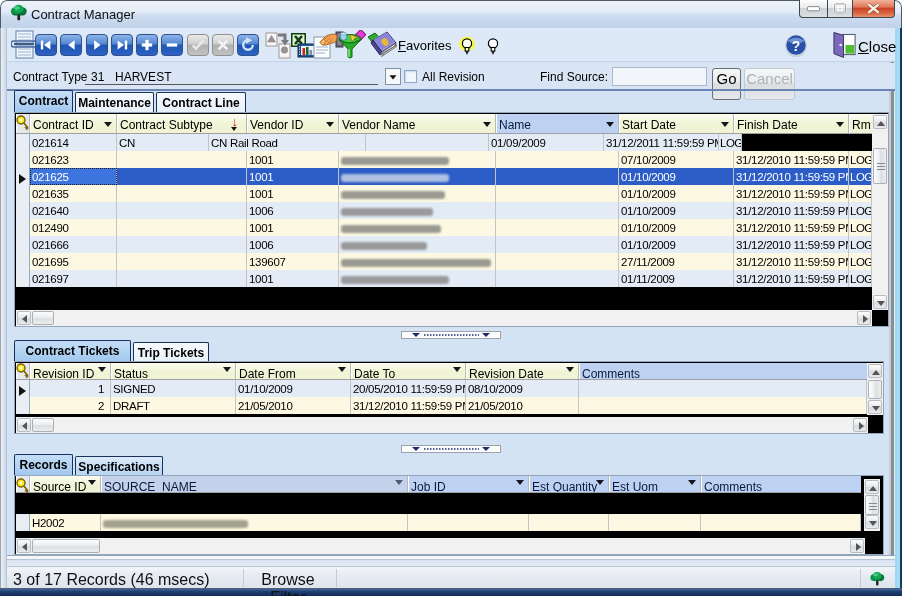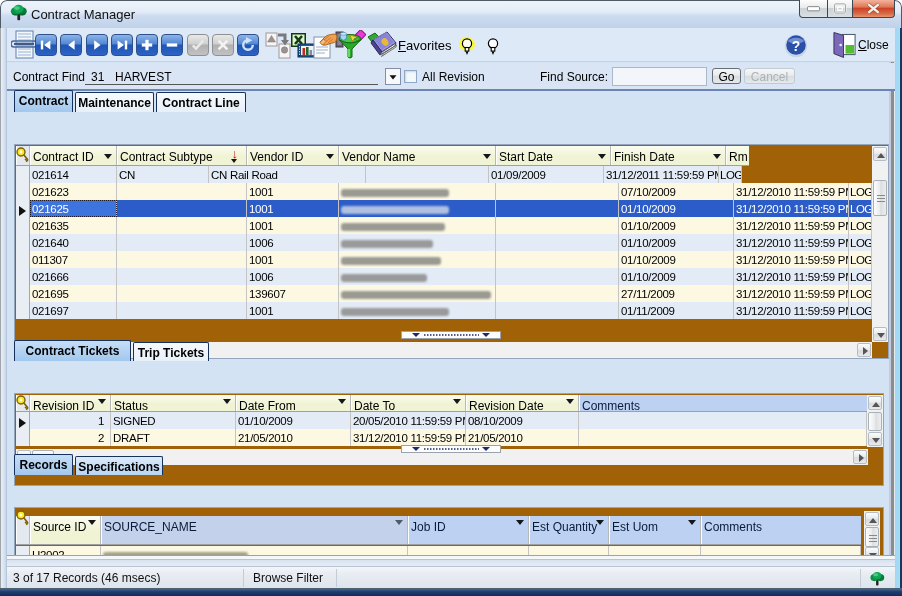--- a/index.html
+++ b/index.html
@@ -30,43 +30,43 @@
      background:linear-gradient(#f3b29c,#e07a58 40%,#ce4327 50%,#d86a45 80%,#e8936d); }
   
   #toolbar { left:7px; top:28px; width:888px; height:34px; background:#dde9f7; border-bottom:1px solid #c3d3e8;}
   .tbtn { position:absolute; top:6px; width:22px; height:22px; border-radius:4px;
      border:1px solid #30508c; color:#fff;
      background:linear-gradient(#8cb4e8 0%,#5287d2 45%,#1f55b4 50%,#2c63c4 100%); }
   .tbtn.gray { border-color:#909090;
      background:linear-gradient(#e9e9e9 0%,#cfcfcf 45%,#b0b0b0 50%,#c2c2c2 100%); }
   .glyph { position:absolute; left:0; top:0; width:100%; height:100%; }
   #lbl-fav { position:absolute; left:391px; top:10px; font-size:13px; }
-  #lbl-close { position:absolute; left:851px; top:10px; font-size:12px; }
+  #lbl-close { position:absolute; left:851px; top:10px; font-size:15px; }
   .u { text-decoration:underline; }
   
   #typebar { left:7px; top:63px; width:888px; height:26px; background:#d9e5f4; }
   #navline { left:7px; top:89px; width:888px; height:2px; background:#6a84b4; }
   #typebar .lbl { position:absolute; top:7px; font-size:12px; white-space:nowrap; }
   #combo-line { position:absolute; left:78px; top:21px; width:293px; height:1px; background:#555; }
   #combo-btn { position:absolute; left:378px; top:5px; width:16px; height:17px; background:#f6f8fa;
      border:1px solid #8090a8; }
   #chk { position:absolute; left:397px; top:7px; width:13px; height:13px; background:#f4f8fb;
      border:1px solid #8fa8c8; box-shadow:inset 1px 1px 2px #c6d4e4; }
   #fs-input { position:absolute; left:605px; top:4px; width:95px; height:19px; background:#f2f5f9;
      border:1px solid #aab8c8; }
-  .pbtn { position:absolute; top:5px; height:16px; border:1px solid #666e76; border-radius:3px;
-     background:linear-gradient(#f6f7f8,#e9ebed 45%,#dadde0 50%,#e6e9eb); text-align:center; font-size:12px; padding-top:1px;}
+  .pbtn { position:absolute; top:5px; height:32px; border:1px solid #666e76; border-radius:3px;
+     background:linear-gradient(#f6f7f8,#e9ebed 45%,#dadde0 50%,#e6e9eb); text-align:center; font-size:15px; padding-top:1px;}
   
   .tabstrip { position:absolute; }
   .tab { position:absolute; bottom:0; border:1px solid #16325c; border-bottom:none;
      border-radius:2px 2px 0 0; font-weight:bold; font-size:12px; text-align:center;
      background:linear-gradient(#f6fafd,#e7f0f9); padding-top:3px; }
   .tab.active { background:linear-gradient(#c6def7,#a2c8ee); }
   
-  .gridpanel { position:absolute; background:#a16207; border:1px solid #94a6bc;margin-top:32px; }
+  .gridpanel { position:absolute; background:#000000; border:1px solid #94a6bc; }
   .ghead { position:absolute; display:flex; background:linear-gradient(#fbfcf0,#f0f4d4 55%); border-bottom:1px solid #a0a0a0; }
   .gh { position:relative; border-right:1px solid #b8b8b8; border-left:1px solid #ffffff;
         padding:4px 2px 0 2px; white-space:nowrap; overflow:hidden; color:#000; font-size:12px; }
   .gh.blue { background:#bdd2f2; color:#0a1a3a; }
   .grow { position:absolute; display:flex; }
   .gc { font-size:11.5px; letter-spacing:-0.3px; border-right:1px solid #c4c4c4; padding:3px 2px 0 2px; white-space:nowrap; overflow:hidden; }
   .gutter { background:#e9eef4; border-right:1px solid #98a8bc; }
   .sortarr { position:absolute; right:4px; top:8px; width:0; height:0;
      border-left:4px solid transparent; border-right:4px solid transparent; border-top:5px solid #15151a; }
   .g2 .sortarr, .g3 .sortarr { top:6px; }
@@ -90,21 +90,21 @@
   .g3 .c4{width:80px} .g3 .c5{width:92px} .g3 .c6{width:160px}
   .ra{background:#e2ebf6} .rb{background:#fcf8e1}
   .sel{background:#2b5cc7;color:#fff}
   .selcell{background:#3e74de !important; outline:1px dotted #1a1a2a; outline-offset:-1px;}
   .rowind { position:absolute; left:3px; width:0; height:0; margin-top:3px;
      border-top:5px solid transparent; border-bottom:5px solid transparent; border-left:7px solid #111; }
   .key { position:absolute; left:1px; top:2px; z-index:5; }
   
   #statusbar { left:7px; top:566px; width:888px; height:22px;
      background:linear-gradient(#f4f6f9,#e9edf3 30%,#dde4ec); border-top:1px solid #b8c4d4; }
-  .spanel { position:absolute; top:2px; height:18px; border-right:1px solid #c2ccd8; font-size:12px;
+  .spanel { position:absolute; top:2px; height:18px; border-right:1px solid #c2ccd8; font-size:16px;
      padding:2px 4px 0 6px; color:#101010; }
   .blur { border-radius:3px; filter:blur(1.2px); }
 </style>
 </head>
 <body>
 <div id="win">
   <div id="frame-top" class="abs"></div>
 
   <svg class="abs" style="left:9px;top:4px" width="20" height="18" viewBox="0 0 24 22">
     <rect x="10" y="12" width="3.4" height="8" fill="#222" rx="1"></rect>
@@ -275,21 +275,21 @@
     <svg class="abs" style="left:825px;top:3px" width="25" height="28" viewBox="0 0 26 28">
       <rect x="11" y="3" width="13" height="21" fill="#fff" stroke="#405060"></rect>
       <rect x="14" y="14" width="9" height="9" fill="#50c030"></rect>
       <path d="M2 1 L12 4 L12 27 L2 23 Z" fill="#7a68b8" stroke="#3a3060"></path>
       <circle cx="9" cy="14" r="1.4" fill="#e8e8f0"></circle>
     </svg>
     <div id="lbl-close"><span class="u">C</span>lose</div>
   </div>
 
   <div id="typebar" class="abs">
-    <div class="lbl" style="left:6px">Contract Find</div>
+    <div class="lbl" style="left:6px">Contract Type</div>
     <div class="lbl" style="left:84px">31</div>
     <div class="lbl" style="left:108px">HARVEST</div>
     <div id="combo-line"></div>
     <div id="combo-btn">
         <svg class="glyph" viewBox="0 0 16 17">
           <path d="M4 7 L12 7 L8 12 Z" fill="#111"></path>
         </svg>
       </div>
     <div id="chk"></div>
     <div class="lbl" style="left:415px">All Revision</div>
@@ -311,20 +311,21 @@
         <circle cx="5" cy="5" r="4" fill="#f8e820" stroke="#806000" stroke-width="1.4"></circle>
         <circle cx="5" cy="5" r="1.4" fill="#fff"></circle>
         <path d="M7.5 7.5 L12 13 M12 13 L10 14.5 M10.8 11.5 L9 13" stroke="#806000" stroke-width="1.6" fill="none"></path>
       </svg>
     <div class="ghead" style="left:1px;top:1px;height:20px">
       <div class="gh c0" style="background:#e4e9ef"></div>
       <div class="gh c1">Contract ID<span class="sortarr"></span></div>
       <div class="gh c2">Contract Subtype<span style="position:absolute;right:8px;top:0;color:#cc1111;font-weight:bold;font-size:13px">↓</span><span class="sortarr" style="right:9px;top:13px;border-left-width:3px;border-right-width:3px;border-top-width:4px"></span></div>
       <div class="gh c3">Vendor ID<span class="sortarr"></span></div>
       <div class="gh c4">Vendor Name<span class="sortarr"></span></div>
+      <div class="gh c5 blue">Name<span class="sortarr"></span></div>
       <div class="gh c6">Start Date<span class="sortarr"></span></div>
       <div class="gh c7">Finish Date<span class="sortarr"></span></div>
       <div class="gh c8" style="border-right:none">Rm Id</div>
     </div>
     <div class="grow" style="left:1px;top:21px;height:17px">
         <div class="gc c0 gutter"></div>
         <div class="gc c1 ra">021614</div>
         <div class="gc c3 ra">CN</div>
         <div class="gc c4 ra">CN Rail Road</div>
         <div class="gc c5 ra"></div>
@@ -381,21 +382,21 @@
         <div class="gc c4 ra">
           <div class="blur" style="width:92px;height:8px;background:#9a9a9a;margin-top:3px"></div>
         </div>
         <div class="gc c5 ra"></div>
         <div class="gc c6 ra">01/10/2009</div>
         <div class="gc c7 ra">31/12/2010 11:59:59 PM</div>
         <div class="gc c8 ra">LOG</div>
       </div>
     <div class="grow" style="left:1px;top:106px;height:17px">
         <div class="gc c0 gutter"></div>
-        <div class="gc c1 rb">011307</div>
+        <div class="gc c1 rb">012490</div>
         <div class="gc c2 rb"></div>
         <div class="gc c3 rb">1001</div>
         <div class="gc c4 rb">
           <div class="blur" style="width:100px;height:8px;background:#9a9a92;margin-top:3px"></div>
         </div>
         <div class="gc c5 rb"></div>
         <div class="gc c6 rb">01/10/2009</div>
         <div class="gc c7 rb">31/12/2010 11:59:59 PM</div>
         <div class="gc c8 rb">LOG</div>
       </div>
@@ -467,21 +468,21 @@
         <path d="M10 1 L18 1 L14 5 Z" fill="#1a2a6a"></path>
         <path d="M80 1 L88 1 L84 5 Z" fill="#1a2a6a"></path>
         <line x1="22" y1="3" x2="77" y2="3" stroke="#1a2a6a" stroke-width="1.6" stroke-dasharray="1.5 1.5"></line>
       </svg>
   </div>
 
   <div id="tabs2" class="tabstrip" style="left:14px;top:340px;width:420px;height:21px">
     <div class="tab active" style="left:0;width:117px;height:21px">Contract Tickets</div>
     <div class="tab" style="left:119px;width:76px;height:19px">Trip Tickets</div>
   </div>
-  <div id="grid2" class="gridpanel g2" style="left:14px;top:361px;width:870px;height:93px">
+  <div id="grid2" class="gridpanel g2" style="left:14px;top:361px;width:870px;height:73px">
     <svg class="key" width="14" height="16" viewBox="0 0 14 16" style="top:1px">
         <circle cx="5" cy="5" r="4" fill="#f8e820" stroke="#806000" stroke-width="1.4"></circle>
         <circle cx="5" cy="5" r="1.4" fill="#fff"></circle>
         <path d="M7.5 7.5 L12 13 M12 13 L10 14.5 M10.8 11.5 L9 13" stroke="#806000" stroke-width="1.6" fill="none"></path>
       </svg>
     <div class="ghead" style="left:1px;top:1px;height:17px">
       <div class="gh c0" style="background:#e4e9ef"></div>
       <div class="gh c1">Revision ID<span class="sortarr" style="top:4px"></span></div>
       <div class="gh c2">Status<span class="sortarr" style="top:4px"></span></div>
       <div class="gh c3">Date From<span class="sortarr" style="top:4px"></span></div>
@@ -540,21 +541,21 @@
   <div id="tabs3" class="tabstrip" style="left:14px;top:454px;width:420px;height:21px">
     <div class="tab active" style="left:0;width:59px;height:21px">Records</div>
     <div class="tab" style="left:61px;width:88px;height:19px;background:linear-gradient(#dcebfa,#b7d5f3)">Specifications</div>
   </div>
   <div id="grid3" class="gridpanel g3" style="left:14px;top:475px;width:870px;height:80px">
     <svg class="key" width="14" height="16" viewBox="0 0 14 16" style="top:2px">
         <circle cx="5" cy="5" r="4" fill="#f8e820" stroke="#806000" stroke-width="1.4"></circle>
         <circle cx="5" cy="5" r="1.4" fill="#fff"></circle>
         <path d="M7.5 7.5 L12 13 M12 13 L10 14.5 M10.8 11.5 L9 13" stroke="#806000" stroke-width="1.6" fill="none"></path>
       </svg>
-    <div class="ghead" style="left:1px;top:8px;height:29px">
+    <div class="ghead" style="left:1px;top:0;height:17px">
       <div class="gh c0" style="background:#e4e9ef"></div>
       <div class="gh c1">Source ID<span class="sortarr" style="top:4px"></span></div>
       <div class="gh c2" style="background:#c3d2ea;color:#0a1a3a">SOURCE_NAME<span class="sortarr" style="top:4px;border-top-color:#50586a"></span></div>
       <div class="gh c3 blue">Job ID<span class="sortarr" style="top:4px"></span></div>
       <div class="gh c4 blue">Est Quantity<span class="sortarr" style="top:4px"></span></div>
       <div class="gh c5 blue">Est Uom<span class="sortarr" style="top:4px"></span></div>
       <div class="gh c6 blue" style="border-right:none">Comments</div>
     </div>
     <div class="grow" style="left:1px;top:38px;height:17px">
         <div class="gc c0 gutter"></div>

